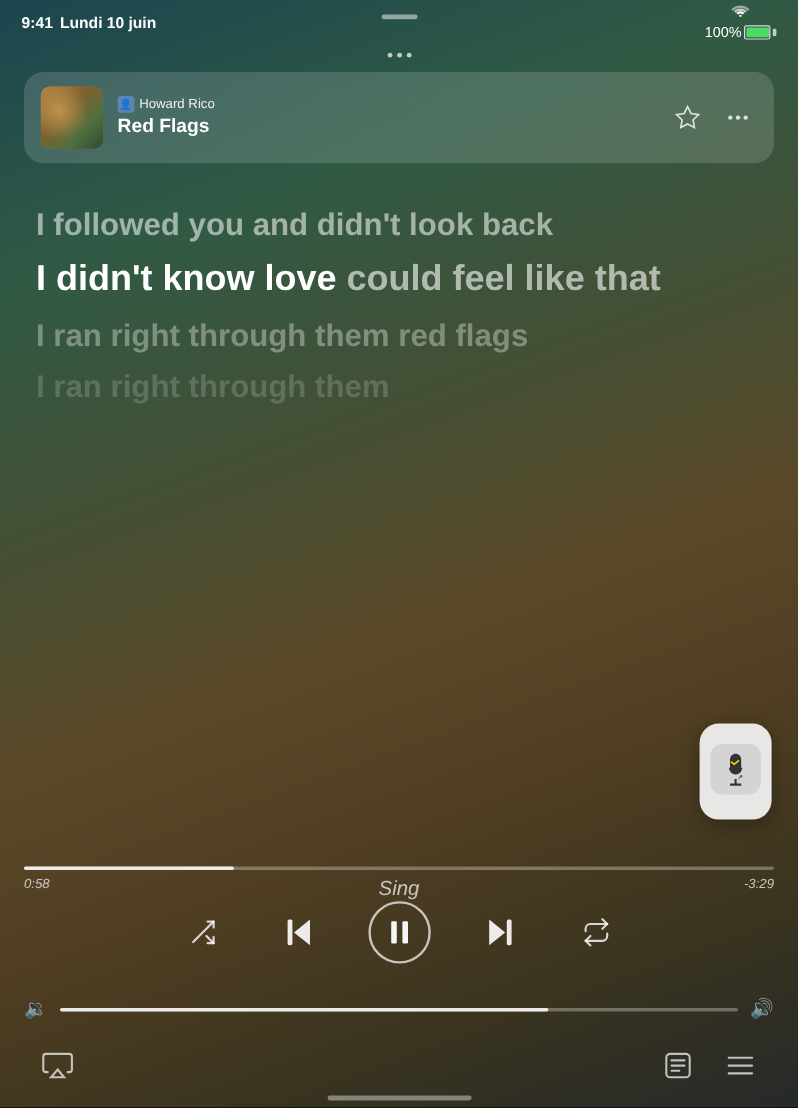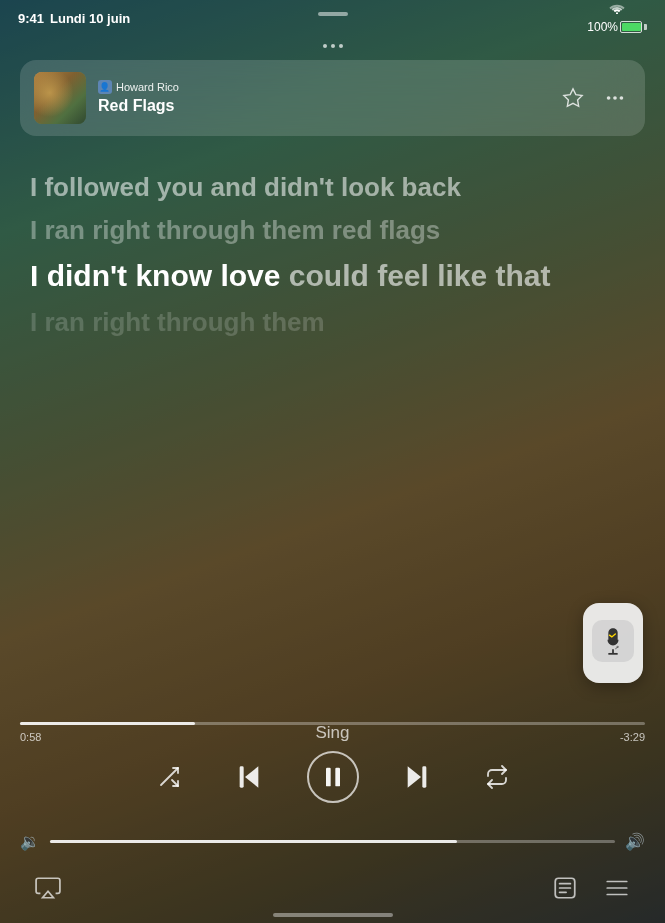--- a/index.html
+++ b/index.html
@@ -268,21 +268,22 @@
 
     #progress-fill {
       height: 100%;
       background: rgba(255,255,255,0.85);
       border-radius: 2px;
     }
 
     #progress-labels {
       display: flex;
       justify-content: space-between;
-      align-items: flex-end;
+      align-items: flex-start;
+      font-style: italic;
     }
 
     .progress-time {
       font-size: 11px;
       color: rgba(255,255,255,0.7);
     }
 
     #progress-mode {
       font-size: 17px;
       color: rgba(255,255,255,0.7);
@@ -489,24 +490,24 @@
         <circle cx="5" cy="12" r="2"></circle>
         <circle cx="12" cy="12" r="2"></circle>
         <circle cx="19" cy="12" r="2"></circle>
       </svg>
     </div>
   </div>
 </div>
 
 <div id="lyrics-area">
   <div class="lyric-line past">I followed you and didn't look back</div>
-  <div class="lyric-line">I ran right through them red flags</div>
   <div class="lyric-line active">
     <span class="highlighted">I didn't know love </span><span class="upcoming">could feel like that</span>
   </div>
+  <div class="lyric-line">I ran right through them red flags</div>
   <div class="lyric-line" style="opacity:0.5;">I ran right through them</div>
 </div>
 
 <div id="sing-toggle">
   <div id="sing-toggle-inner">
     <svg width="28" height="28" viewBox="0 0 24 24">
       <path d="M12 1c-2.2 0-4 1.8-4 4v6c0 2.2 1.8 4 4 4s4-1.8 4-4V5c0-2.2-1.8-4-4-4z" fill="#333"></path>
       <path d="M8 11c0 2.2 1.8 4 4 4s4-1.8 4-4" stroke="#333" stroke-width="1.5" fill="none"></path>
       <line x1="12" y1="19" x2="12" y2="23" stroke="#333" stroke-width="1.5"></line>
       <line x1="8" y1="23" x2="16" y2="23" stroke="#333" stroke-width="1.5"></line>

